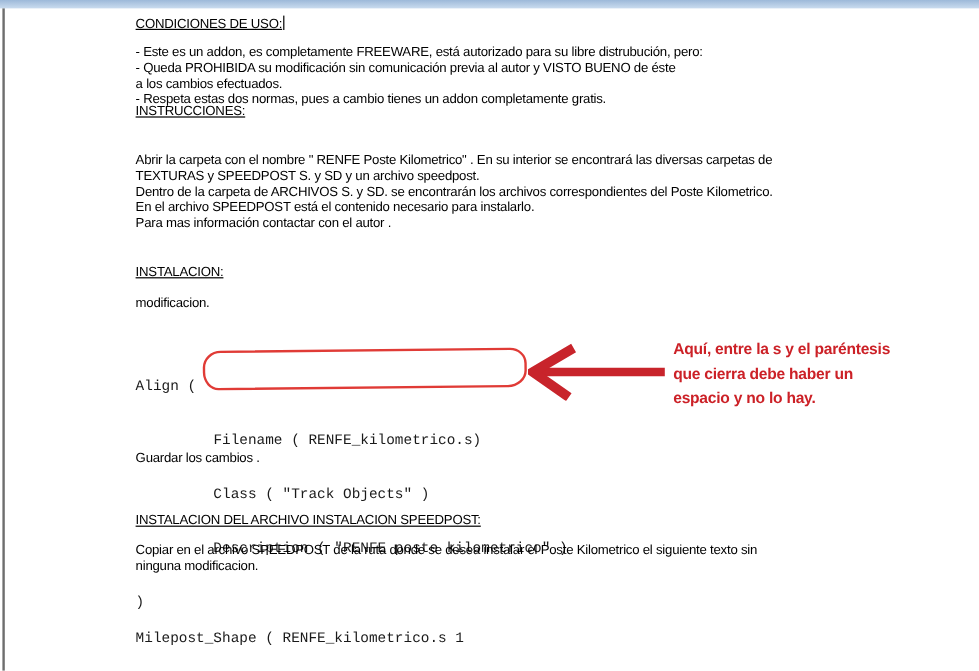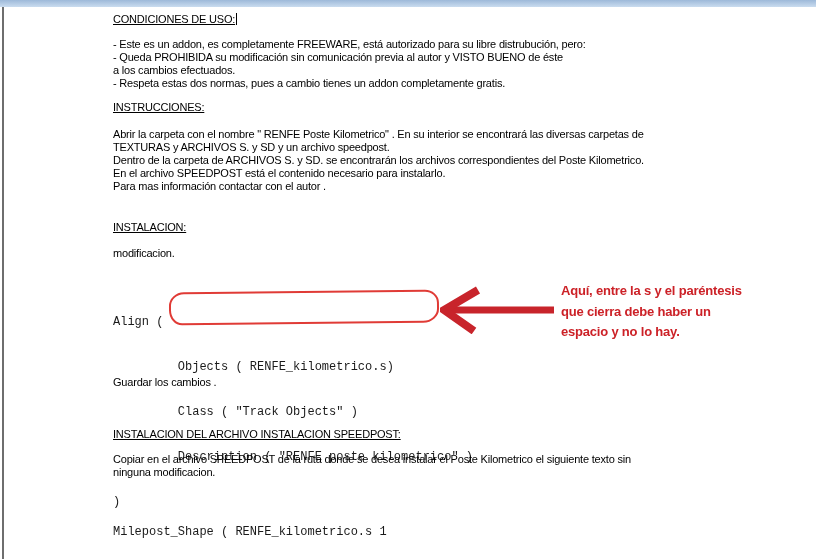--- a/index.html
+++ b/index.html
@@ -65,37 +65,37 @@
   <div>
 
     <div class="doc-text" style="top:13px;"><span class="heading">CONDICIONES DE USO:</span><span class="caret"></span></div>
     <div class="doc-text" style="top:38px;">
       <div>- Este es un addon, es completamente FREEWARE, está autorizado para su libre distrubución, pero:</div>
       <div>- Queda PROHIBIDA su modificación sin comunicación previa al autor y VISTO BUENO de éste</div>
       <div>a los cambios efectuados.</div>
       <div>- Respeta estas dos normas, pues a cambio tienes un addon completamente gratis.</div>
     </div>
 
-    <div class="doc-text heading" style="top:101px;">INSTRUCCIONES:</div>
+    <div class="doc-text heading" style="top:87px;">INSTRUCCIONES:</div>
     <div class="doc-text" style="top:128px;">
       <div>Abrir la carpeta con el nombre " RENFE Poste Kilometrico" . En su interior se encontrará las diversas carpetas de</div>
-      <div>TEXTURAS y ARCHIVOS S. y SD y un archivo speedpost.</div>
+      <div>TEXTURAS y SPEEDPOST S. y SD y un archivo speedpost.</div>
       <div>Dentro de la carpeta de ARCHIVOS S. y SD. se encontrarán los archivos correspondientes del Poste Kilometrico.</div>
       <div>En el archivo SPEEDPOST está el contenido necesario para instalarlo.</div>
       <div>Para mas información contactar con el autor .</div>
     </div>
 
     <div class="doc-text heading" style="top:221px;">INSTALACION:</div>
     <div class="doc-text" style="top:247px;">
       <div>modificacion.</div>
     </div>
 
     <div class="code" id="code1">
       <div>Align (</div>
-      <div><span>         </span><span>Objects ( RENFE_kilometrico.s)</span></div>
+      <div><span>         </span><span>Filename ( RENFE_kilometrico.s)</span></div>
       <div>         Class ( "Track Objects" )</div>
       <div>         Description ( "RENFE poste kilometrico" )</div>
       <div>)</div>
     </div>
 
     <div class="doc-text" style="top:376px;">Guardar los cambios .</div>
 
     <div class="doc-text heading" style="top:428px;">INSTALACION DEL ARCHIVO INSTALACION SPEEDPOST:</div>
     <div class="doc-text" style="top:453px;">
       <div>Copiar en el archivo SPEEDPOST de la ruta donde se desea instalar el Poste Kilometrico el siguiente texto sin</div>

